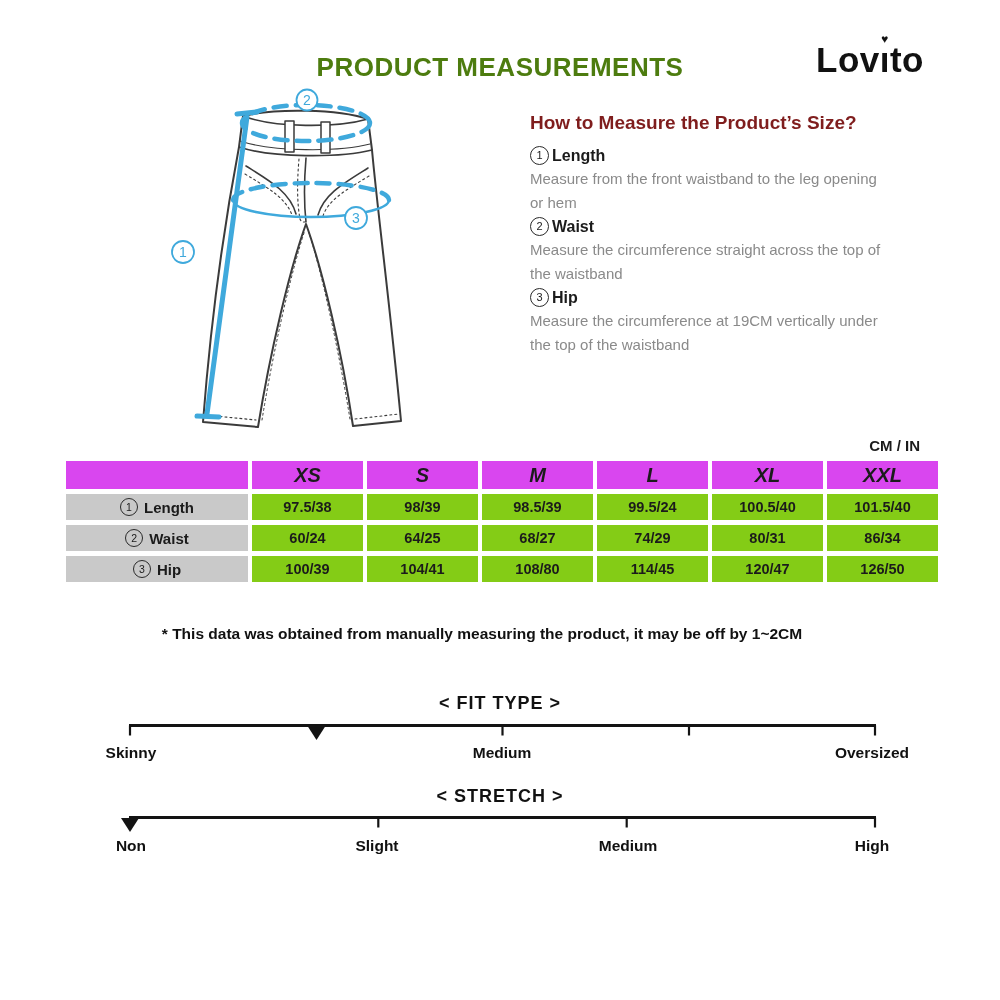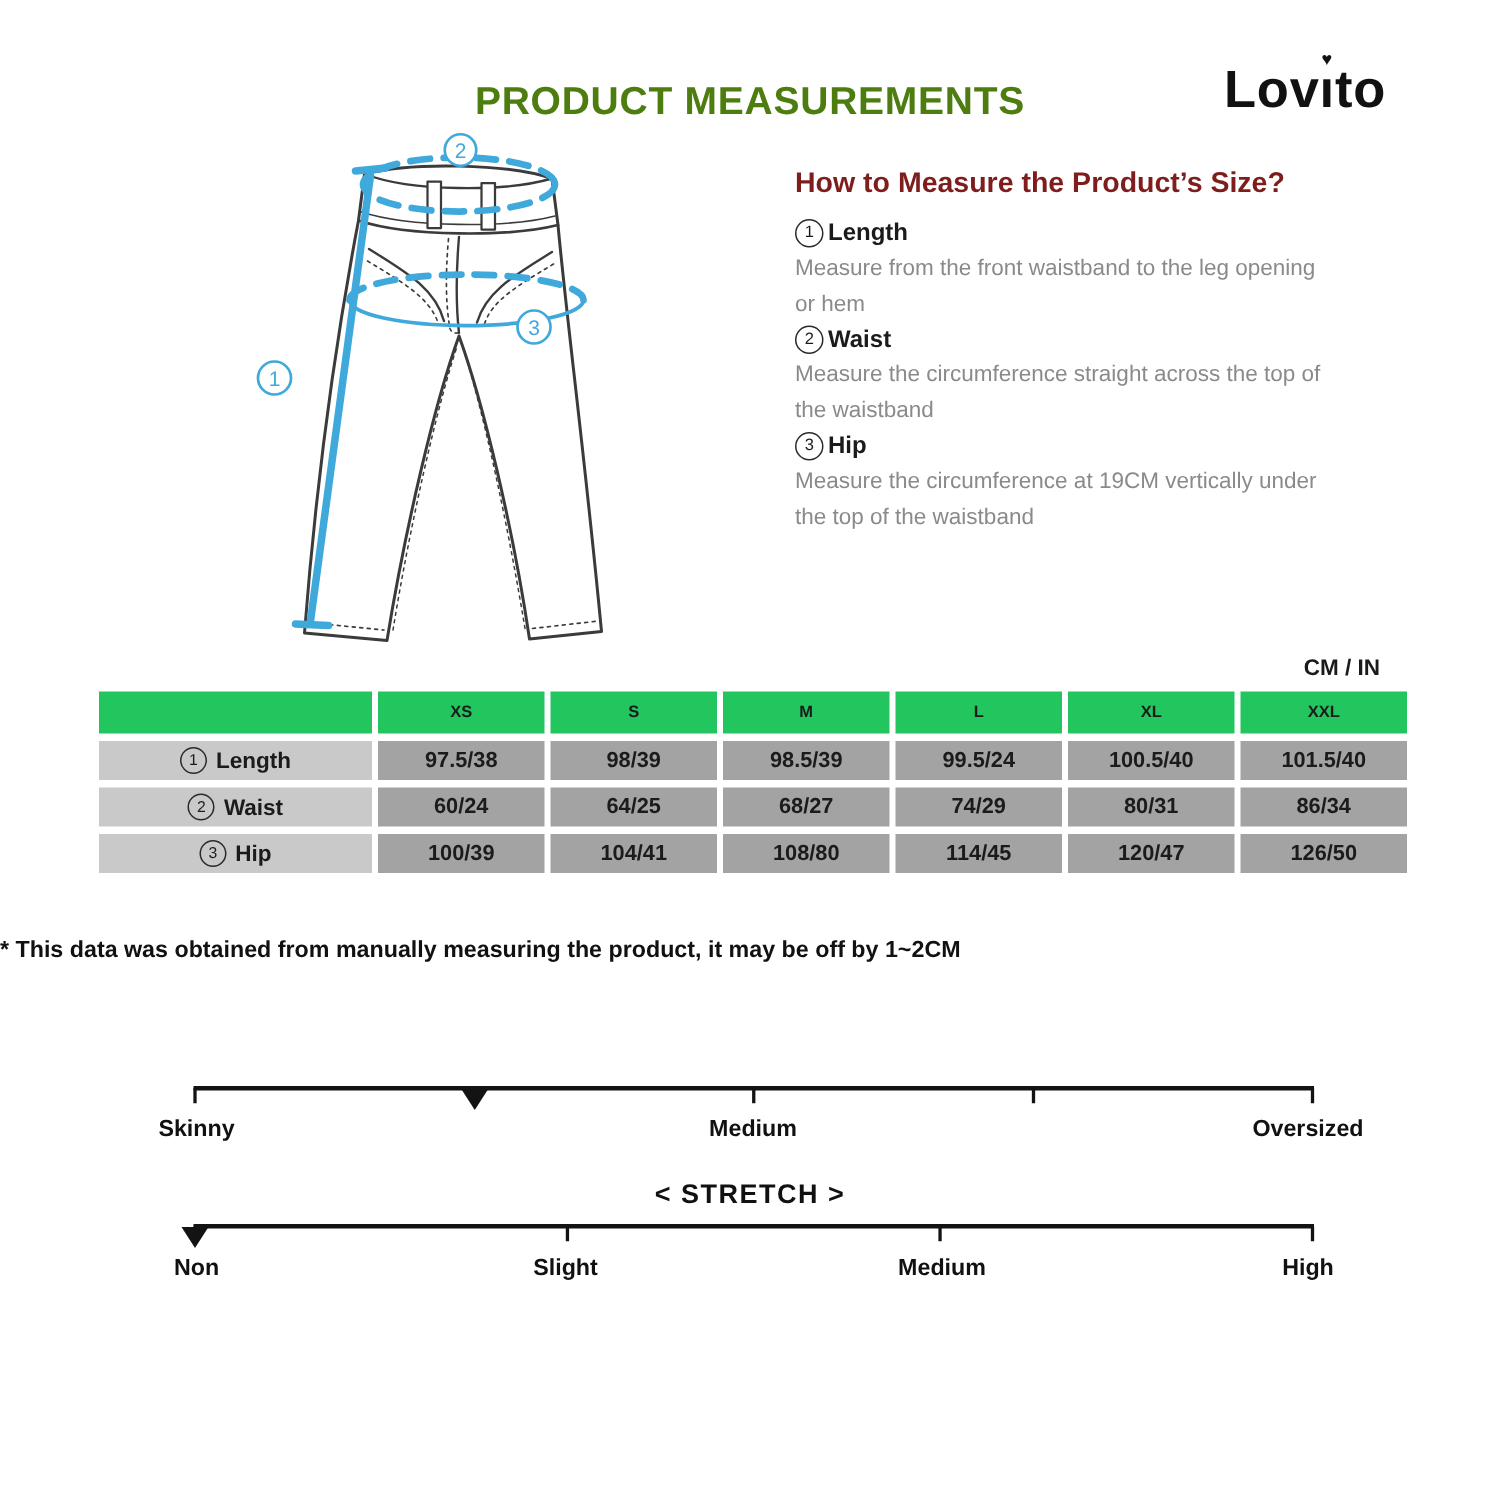--- a/index.html
+++ b/index.html
@@ -31,25 +31,25 @@
         font-size:10.5px;font-weight:400;line-height:1;color:#1b1b1b;}
   .mi-name .cnum{width:17px;height:17px;font-size:11px;}
 
   
   .unit-label{position:absolute;left:48px;top:437px;width:872px;text-align:right;
               font-size:15px;font-weight:700;}
   .size-table{position:absolute;left:66px;top:461px;display:grid;
               grid-template-columns:182px repeat(6,111px);
               grid-template-rows:28px 26px 26px 26px;gap:5px 4px;}
   .tcell{display:flex;align-items:center;justify-content:center;}
-  .th{background:#22c55e;font-weight:700;font-size:11px;}
+  .th{background:#d946ef;font-weight:700;font-size:20px;font-style:italic;}
   .tlabel{background:#c9c9c9;font-weight:600;font-size:15px;gap:6px;}
-  .tval{background:#a3a3a3;font-weight:700;font-size:14.5px;}
-
-  .footnote{position:absolute;left:0;top:625px;width:964px;text-align:left;
+  .tval{background:#84cc16;font-weight:700;font-size:14.5px;}
+
+  .footnote{position:absolute;left:0;top:625px;width:964px;text-align:center;
             font-size:15.5px;font-weight:700;color:#111;}
 
   
   .scale-title{position:absolute;left:0;width:1000px;text-align:center;
                font-size:18px;font-weight:800;letter-spacing:1px;color:#111;}
   .scale-svg{position:absolute;left:0;}
   .scale-labels{position:absolute;left:0;width:892px;height:20px;}
   .scale-label{position:absolute;transform:translateX(-50%);white-space:nowrap;
                font-size:15.5px;font-weight:700;color:#111;}
 </style>
@@ -165,20 +165,21 @@
     <div class="tcell tval">100/39</div>
     <div class="tcell tval">104/41</div>
     <div class="tcell tval">108/80</div>
     <div class="tcell tval">114/45</div>
     <div class="tcell tval">120/47</div>
     <div class="tcell tval">126/50</div>
   </div>
 
   <div class="footnote">* This data was obtained from manually measuring the product, it may be off by 1~2CM</div>
 
+  <div class="scale-title" style="top:693px">&lt; FIT TYPE &gt;</div>
   <svg class="scale-svg" style="top:722px" width="1000" height="22">
     <g stroke="#131313">
       <line x1="129" y1="3.5" x2="876" y2="3.5" stroke-width="3"></line>
       <line x1="130" y1="3.5" x2="130" y2="13.5" stroke-width="2.2"></line>
       <line x1="316.5" y1="3.5" x2="316.5" y2="13.5" stroke-width="2.2"></line>
       <line x1="502.5" y1="3.5" x2="502.5" y2="13.5" stroke-width="2.2"></line>
       <line x1="689" y1="3.5" x2="689" y2="13.5" stroke-width="2.2"></line>
       <line x1="875" y1="3.5" x2="875" y2="13.5" stroke-width="2.2"></line>
     </g>
     <polygon points="307.5,4 325.5,4 316.5,18" fill="#131313"></polygon>

